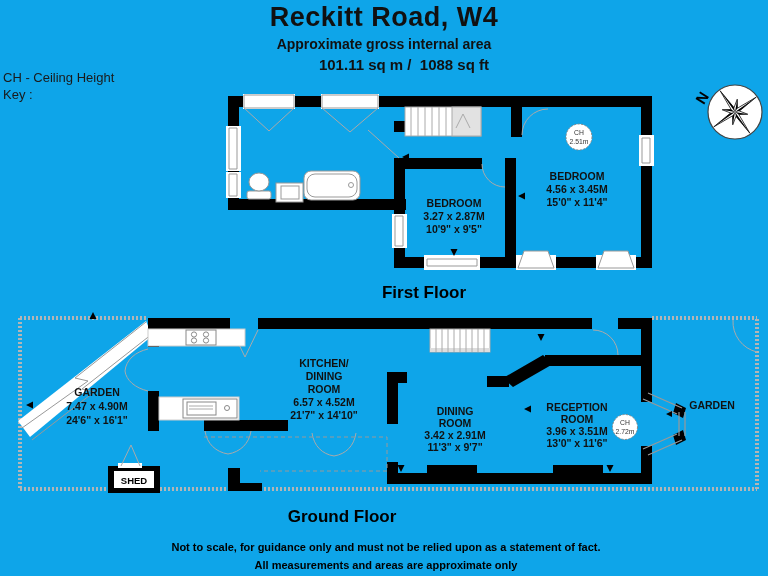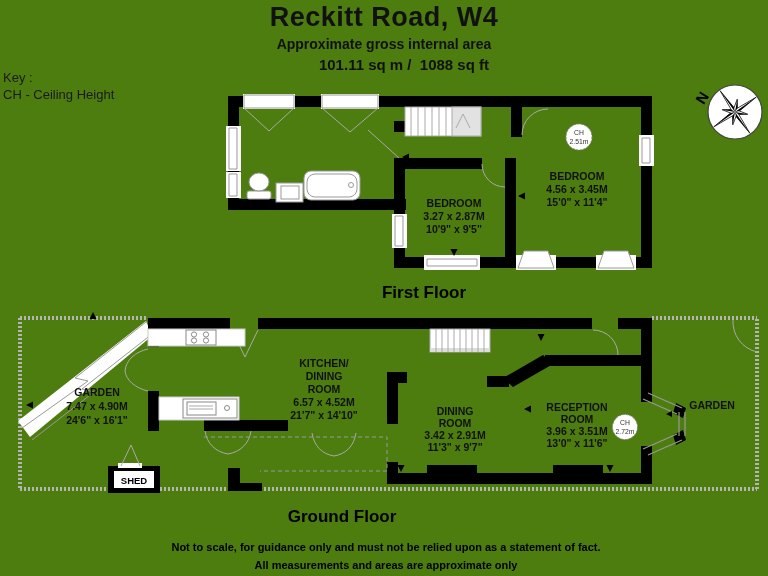--- a/index.html
+++ b/index.html
@@ -1,16 +1,16 @@
 <!DOCTYPE html>
 <html><head>
 <meta charset="utf-8">
 <style>
   html,body{margin:0;padding:0;background:#fff;}
-  .page{position:relative;width:768px;height:576px;background:#4d7c0f;overflow:hidden;
+  .page{position:relative;width:768px;height:576px;background:#0ea5e9;overflow:hidden;
         font-family:"Liberation Sans",sans-serif;color:#111;}
   .hdr{position:absolute;left:0;width:768px;text-align:center;}
   .hdr-title{top:2px;font-size:27px;font-weight:bold;letter-spacing:0.5px;}
   .hdr-sub{top:36px;font-size:14px;font-weight:bold;}
   .hdr-area{top:56px;font-size:15px;font-weight:bold;}
   .key{position:absolute;left:3px;top:69px;font-size:13px;line-height:17px;color:#1a1a1a;}
   svg{position:absolute;left:0;top:0;}
   .rm{font:bold 10.5px "Liberation Sans",sans-serif;fill:#111;text-anchor:middle;}
   .chx{font:400 6.8px "Liberation Sans",sans-serif;fill:#333;text-anchor:middle;}
   .ftitle{font:bold 17px "Liberation Sans",sans-serif;fill:#000;text-anchor:middle;}
@@ -21,22 +21,22 @@
 </head>
 <body>
 
 <div class="page">
 
   <div class="hdr hdr-title">Reckitt Road, W4</div>
   <div class="hdr hdr-sub">Approximate gross internal area</div>
   <div class="hdr hdr-area" style="white-space:pre;margin-left:20px;">101.11 sq m /  1088 sq ft</div>
 
   <div class="key">
+    <div>CH - Ceiling Height</div>
     <div>Key :</div>
-    <div>CH - Ceiling Height</div>
   </div>
 
   <svg width="768" height="576" viewBox="0 0 768 576">
 
     <g>
       <circle cx="735" cy="112" r="27" fill="#fff" stroke="#444" stroke-width="1.2"></circle>
       <g transform="translate(735,112) rotate(-35)">
         <polygon points="26,0 4.16,1.72 9.2,9.2 1.72,4.16 0,26 -1.72,4.16 -9.2,9.2 -4.16,1.72 -26,0 -4.16,-1.72 -9.2,-9.2 -1.72,-4.16 0,-26 1.72,-4.16 9.2,-9.2 4.16,-1.72" fill="#fff" stroke="#222" stroke-width="0.8"></polygon>
         <path d="M26 0 L4.16 1.72 L0 0 Z M9.2 9.2 L1.72 4.16 L0 0 Z M0 26 L-1.72 4.16 L0 0 Z M-9.2 9.2 L-4.16 1.72 L0 0 Z M-26 0 L-4.16 -1.72 L0 0 Z M-9.2 -9.2 L-1.72 -4.16 L0 0 Z M0 -26 L1.72 -4.16 L0 0 Z M9.2 -9.2 L4.16 -1.72 L0 0 Z" fill="#000"></path>
       </g>

